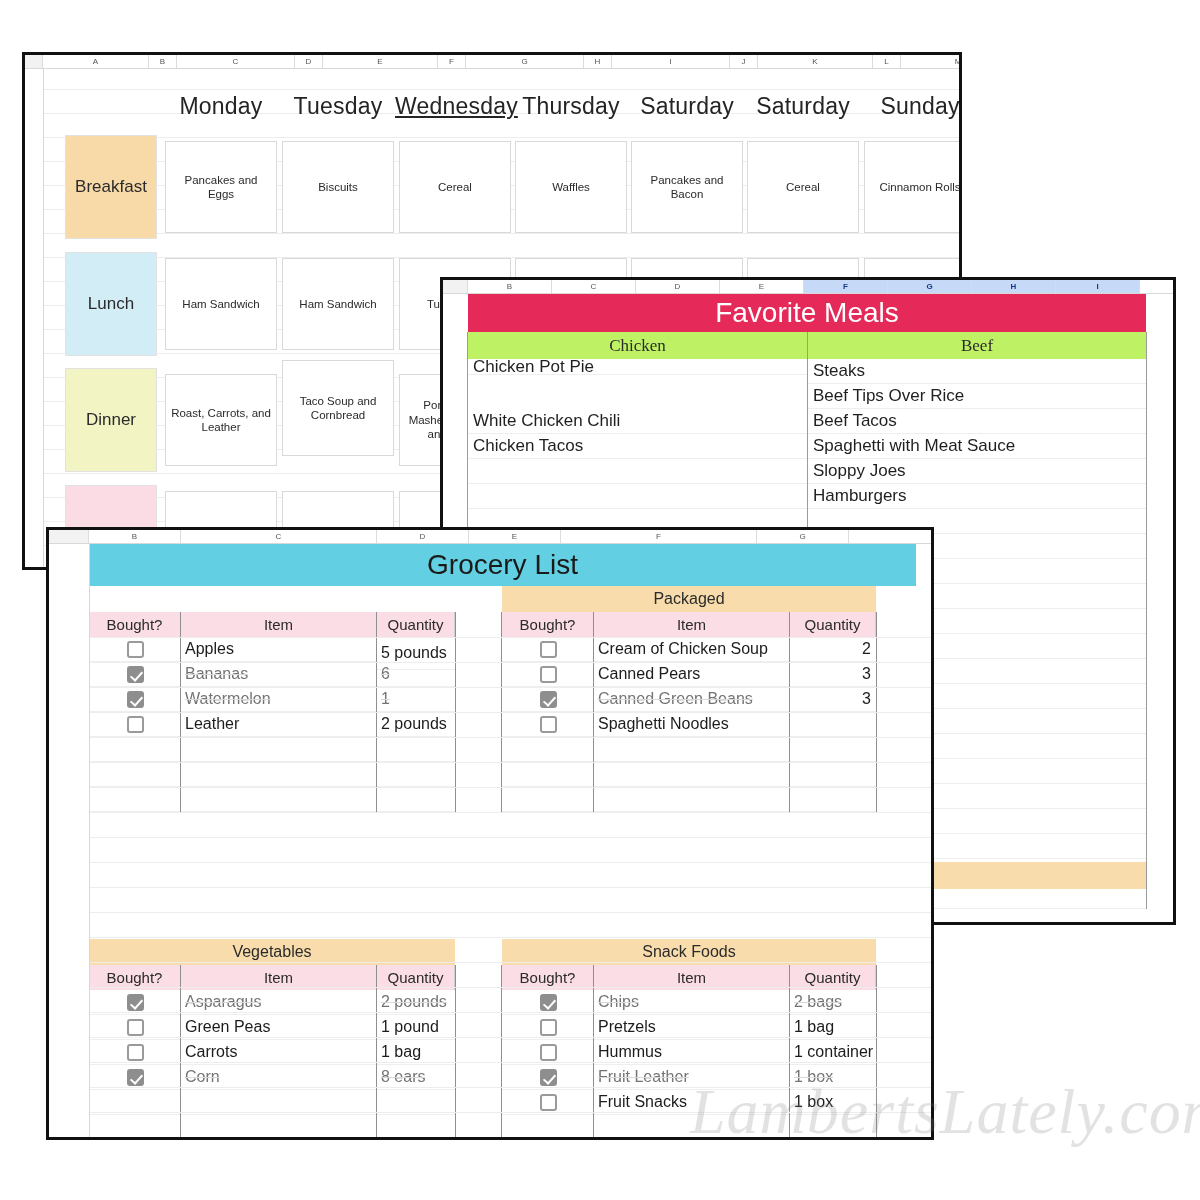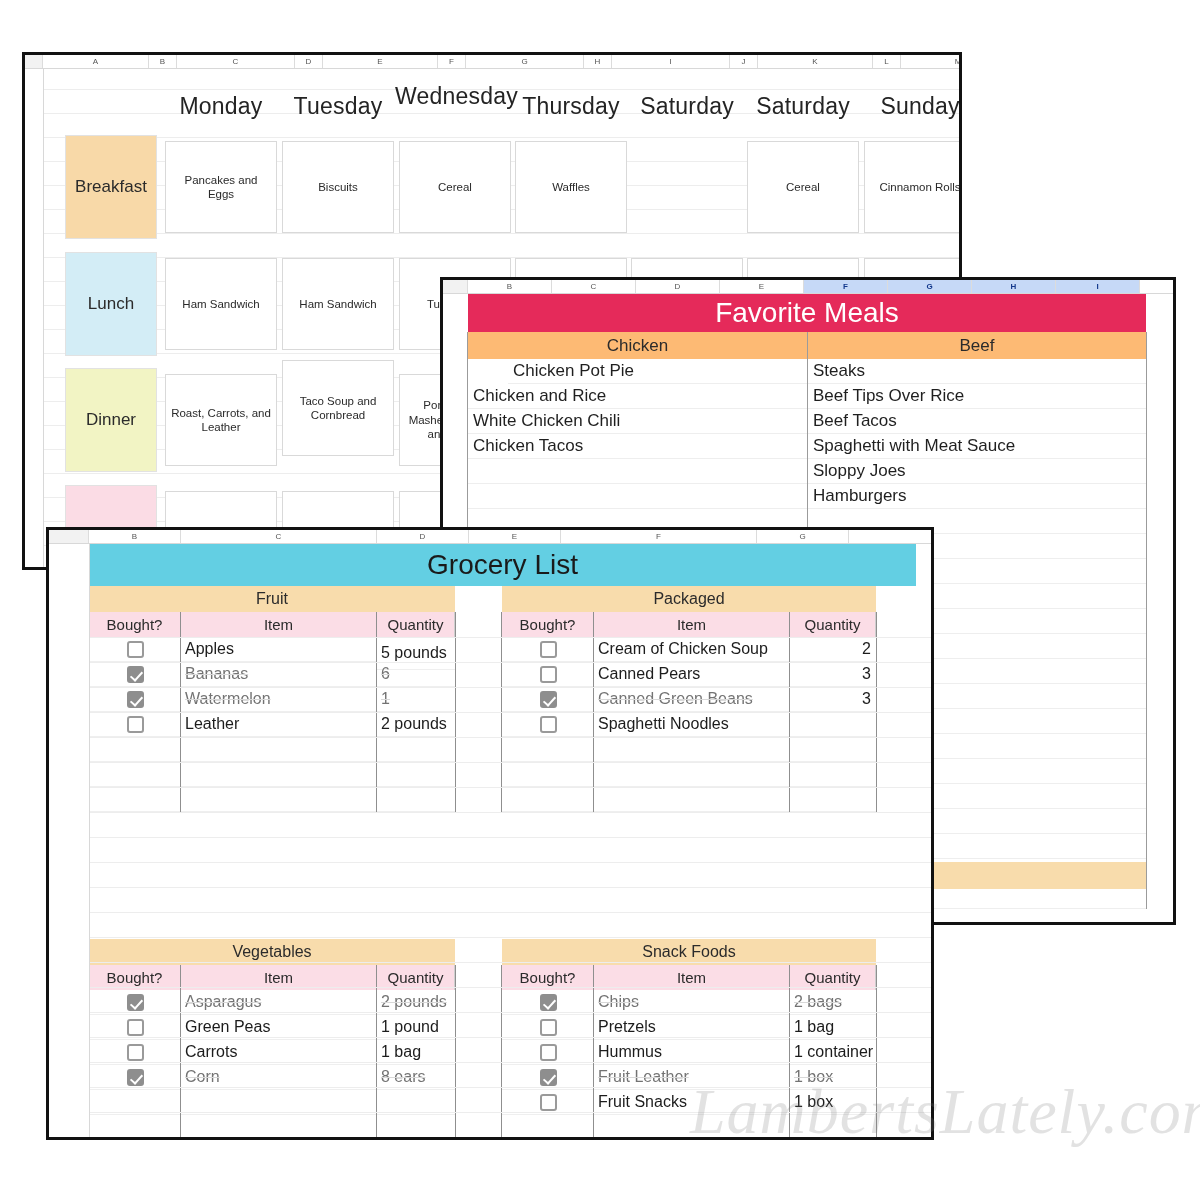--- a/index.html
+++ b/index.html
@@ -75,24 +75,25 @@
   #fav{left:440px;top:277px;width:736px;height:648px;}
   #fav .inner{position:absolute;left:0;top:14px;right:0;bottom:0;}
   .fav-title{
     position:absolute;left:25px;top:0;width:678px;height:38px;
     background:#e52a5a;color:#ffffff;
     font-size:28px;
     display:flex;align-items:center;justify-content:center;
     box-sizing:border-box;
   }
   .fav-subhead{
-    position:absolute;height:27px;background:#fdba74;
+    position:absolute;height:27px;background:#bef264;
     display:flex;align-items:center;justify-content:center;
     font-size:17px;color:#2b2b2b;
     box-sizing:border-box;
+    font-family:Liberation Serif, serif;
   }
   .fav-item{
     position:absolute;height:25px;
     display:flex;align-items:center;
     font-size:17px;color:#1f1f1f;
     padding-left:5px;
     box-sizing:border-box;
     border-bottom:1px solid #eeeeee;
   }
   .fav-blank{
@@ -204,30 +205,31 @@
         <div class="rowline" style="top: 356px; left: 18px;"></div>
         <div class="rowline" style="top: 380px; left: 18px;"></div>
         <div class="rowline" style="top: 404px; left: 18px;"></div>
         <div class="rowline" style="top: 428px; left: 18px;"></div>
         <div class="rowline" style="top: 452px; left: 18px;"></div>
         <div class="rowline" style="top: 476px; left: 18px;"></div>
         <div class="rowline" style="top: 500px; left: 18px;"></div>
         <div style="left: 0px; top: 0px; width: 18px; height: 504px; position: absolute; border-right: 1px solid rgb(216, 216, 216); background: rgb(255, 255, 255);"></div>
         <div class="plan-day" style="left: 136px; top: 24px; width: 120px; height: 30px;">Monday</div>
         <div class="plan-day" style="left: 253px; top: 24px; width: 120px; height: 30px;">Tuesday</div>
-        <div class="plan-day" style="left: 370px; top: 14px; width: 120px; height: 30px;">Wednesday</div>
+        <div class="plan-day" style="left: 370px; top: 24px; width: 120px; height: 30px; text-decoration: underline;">Wednesday</div>
         <div class="plan-day" style="left: 486px; top: 24px; width: 120px; height: 30px;">Thursday</div>
         <div class="plan-day" style="left: 602px; top: 24px; width: 120px; height: 30px;">Saturday</div>
         <div class="plan-day" style="left: 718px; top: 24px; width: 120px; height: 30px;">Saturday</div>
         <div class="plan-day" style="left: 835px; top: 24px; width: 120px; height: 30px;">Sunday</div>
         <div class="plan-rowhead" style="left: 40px; top: 66px; width: 92px; height: 104px; background: rgb(248, 217, 168);">Breakfast</div>
         <div class="plan-cell" style="left: 140px; top: 72px; width: 112px; height: 92px;">Pancakes and Eggs</div>
         <div class="plan-cell" style="left: 257px; top: 72px; width: 112px; height: 92px;">Biscuits</div>
         <div class="plan-cell" style="left: 374px; top: 72px; width: 112px; height: 92px;">Cereal</div>
         <div class="plan-cell" style="left: 490px; top: 72px; width: 112px; height: 92px;">Waffles</div>
+        <div class="plan-cell" style="left: 606px; top: 72px; width: 112px; height: 92px;">Pancakes and Bacon</div>
         <div class="plan-cell" style="left: 722px; top: 72px; width: 112px; height: 92px;">Cereal</div>
         <div class="plan-cell" style="left: 839px; top: 72px; width: 112px; height: 92px;">Cinnamon Rolls</div>
         <div class="plan-rowhead" style="left: 40px; top: 183px; width: 92px; height: 104px; background: rgb(211, 237, 246);">Lunch</div>
         <div class="plan-cell" style="left: 140px; top: 189px; width: 112px; height: 92px;">Ham Sandwich</div>
         <div class="plan-cell" style="left: 257px; top: 189px; width: 112px; height: 92px;">Ham Sandwich</div>
         <div class="plan-cell" style="left: 374px; top: 189px; width: 112px; height: 92px;">Tuna Wrap</div>
         <div class="plan-cell" style="left: 490px; top: 189px; width: 112px; height: 92px;">Tuna Wrap</div>
         <div class="plan-cell" style="left: 606px; top: 189px; width: 112px; height: 92px;">Leftovers</div>
         <div class="plan-cell" style="left: 722px; top: 189px; width: 112px; height: 92px;">Vegetable Soup</div>
         <div class="plan-cell" style="left: 839px; top: 189px; width: 112px; height: 92px;">Tomato Soup</div>
@@ -259,23 +261,22 @@
         <div class="ch" style="width: 84px;">E</div>
         <div class="ch sel" style="width: 84px;">F</div>
         <div class="ch sel" style="width: 84px;">G</div>
         <div class="ch sel" style="width: 84px;">H</div>
         <div class="ch sel" style="width: 84px;">I</div>
       </div>
     <div class="inner" id="fav-inner">
       <div class="fav-title">Favorite Meals</div>
     <div class="fav-subhead" style="left: 25px; top: 38px; width: 339px; height: 27px;">Chicken</div>
         <div class="fav-subhead" style="left: 365px; top: 38px; width: 338px; height: 27px;">Beef</div>
-        <div class="fav-item" style="left: 25px; top: 65px; width: 339px; height: 25px; margin-left: 40px;">Chicken Pot Pie</div>
+        <div class="fav-item" style="left: 25px; top: 65px; width: 339px; height: 16px;">Chicken Pot Pie</div>
         <div class="fav-item" style="left: 365px; top: 65px; width: 338px; height: 25px;">Steaks</div>
-        <div class="fav-item" style="left: 25px; top: 90px; width: 339px; height: 25px;">Chicken and Rice</div>
         <div class="fav-item" style="left: 365px; top: 90px; width: 338px; height: 25px;">Beef Tips Over Rice</div>
         <div class="fav-item" style="left: 25px; top: 115px; width: 339px; height: 25px;">White Chicken Chili</div>
         <div class="fav-item" style="left: 365px; top: 115px; width: 338px; height: 25px;">Beef Tacos</div>
         <div class="fav-item" style="left: 25px; top: 140px; width: 339px; height: 25px;">Chicken Tacos</div>
         <div class="fav-item" style="left: 365px; top: 140px; width: 338px; height: 25px;">Spaghetti with Meat Sauce</div>
         <div class="fav-blank" style="left: 25px; top: 165px; width: 339px; height: 25px;"></div>
         <div class="fav-item" style="left: 365px; top: 165px; width: 338px; height: 25px;">Sloppy Joes</div>
         <div class="fav-blank" style="left: 25px; top: 190px; width: 339px; height: 25px;"></div>
         <div class="fav-item" style="left: 365px; top: 190px; width: 338px; height: 25px;">Hamburgers</div>
         <div class="fav-blank" style="left: 25px; top: 215px; width: 339px; height: 25px;"></div>
@@ -322,21 +323,20 @@
         <div class="ch corner" style="width: 40px;"></div>
         <div class="ch" style="width: 92px;">B</div>
         <div class="ch" style="width: 196px;">C</div>
         <div class="ch" style="width: 92px;">D</div>
         <div class="ch" style="width: 92px;">E</div>
         <div class="ch" style="width: 196px;">F</div>
         <div class="ch" style="width: 92px;">G</div>
       </div>
     <div class="inner" id="groc-inner">
       <div class="groc-title">Grocery List</div>
-    <div class="sect-head" style="left: 40px; top: 42px; width: 366px; height: 26px;">Fruit</div>
         <div class="col-head" style="left: 40px; top: 68px; width: 92px; height: 25px;">Bought?</div>
         <div class="col-head" style="left: 132px; top: 68px; width: 196px; height: 25px;">Item</div>
         <div class="col-head" style="left: 328px; top: 68px; width: 78px; height: 25px;">Quantity</div>
         <div class="cell ctr" style="left: 40px; top: 93px; width: 92px; height: 25px;">
           <div class="cbx"></div>
         </div>
         <div class="cell" style="left: 132px; top: 93px; width: 196px; height: 25px;">Apples</div>
         <div class="cell" style="left: 328px; top: 93px; width: 78px; height: 33px;">5 pounds</div>
         <div class="cell ctr" style="left: 40px; top: 118px; width: 92px; height: 25px;">
           <div class="cbx on"></div>

